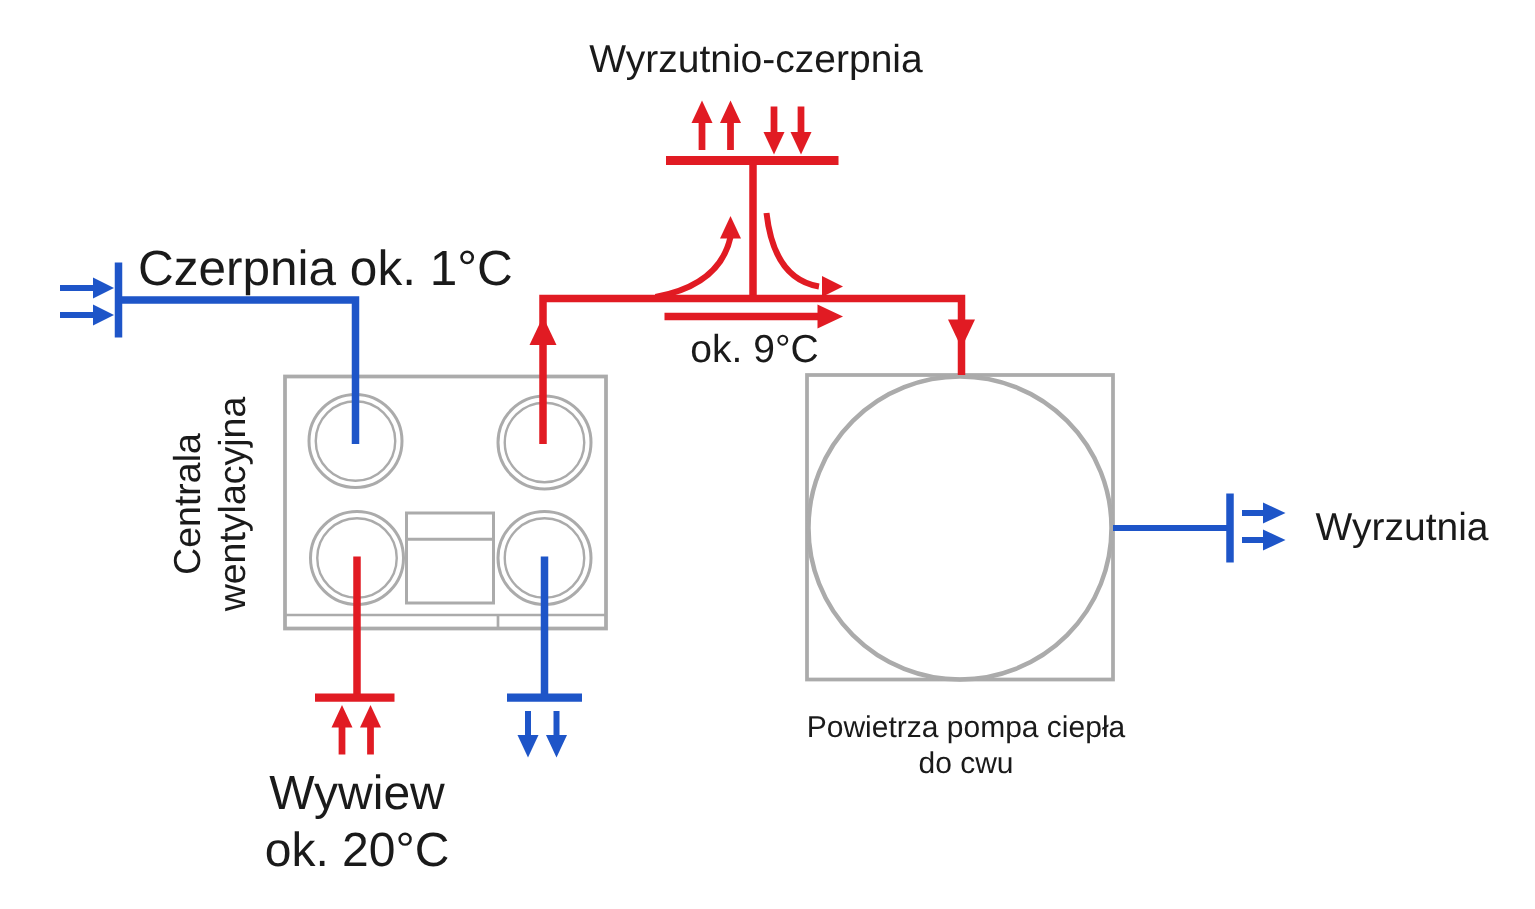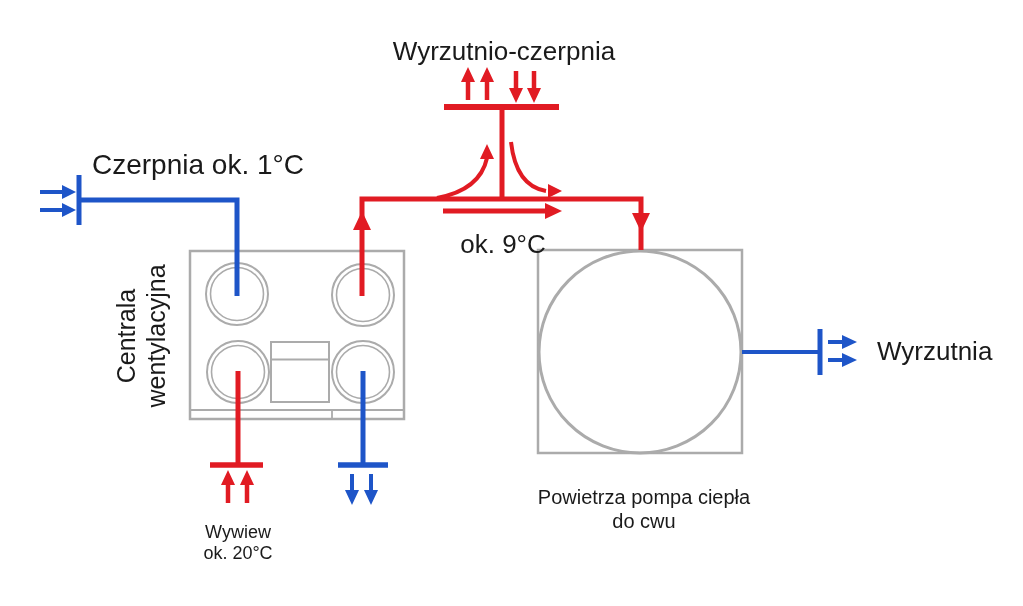--- a/index.html
+++ b/index.html
@@ -23,21 +23,21 @@
   .stroke-blue{stroke:var(--cold);fill:none;}
   .fill-blue{fill:var(--cold);stroke:none;}
   .stroke-gray{stroke:var(--equip);fill:none;}
   .label{
     position:absolute;
     font-size:25px;
     line-height:1.18;
     white-space:pre-line;
     color:var(--txt);
   }
-  .center{text-align:center;margin-top:12px;}
+  .center{text-align:center;}
   .nowrap{white-space:nowrap;}
   .rot{
     transform:translate(-50%,-50%) rotate(-90deg);
     transform-origin:center center;
     text-align:center;
     white-space:pre;
   }
 </style>
 </head>
 <body>
@@ -137,28 +137,28 @@
       <line x1="210" y1="465" x2="263" y2="465" class="stroke-red" stroke-width="5.5"></line>
       <line x1="228" y1="503" x2="228" y2="483" class="stroke-red" stroke-width="4.5"></line>
       <polygon points="221,485 235,485 228,470" class="fill-red"></polygon>
       <line x1="247" y1="503" x2="247" y2="483" class="stroke-red" stroke-width="4.5"></line>
       <polygon points="240,485 254,485 247,470" class="fill-red"></polygon>
     </g>
   </svg>
 
   <div class="label center" style="left:354px;top:24px;width:300px;font-size:26px;">Wyrzutnio-czerpnia</div>
 
-  <div class="label nowrap" style="left:92px;top:148px;font-size:28px;">Czerpnia ok. 1°C</div>
+  <div class="label nowrap" style="left:92px;top:160px;font-size:33px;">Czerpnia ok. 1°C</div>
 
   <div class="label center" style="left:440px;top:217px;width:126px;font-size:26px;">ok. 9°C</div>
 
   <div class="label rot" style="left:141px;top:336px;font-size:25px;">Centrala
 wentylacyjna</div>
 
-  <div class="label center" style="left:158px;top:510px;width:160px;font-size:18px;">Wywiew
+  <div class="label center" style="left:158px;top:510px;width:160px;font-size:32px;">Wywiew
 ok. 20°C</div>
 
 
   <div class="label center" style="left:490px;top:474px;width:308px;font-size:20px;">Powietrza pompa ciepła
 do cwu</div>
 
   <div class="label nowrap" style="left:877px;top:336px;font-size:26px;">Wyrzutnia</div>
 
 </div>
 

